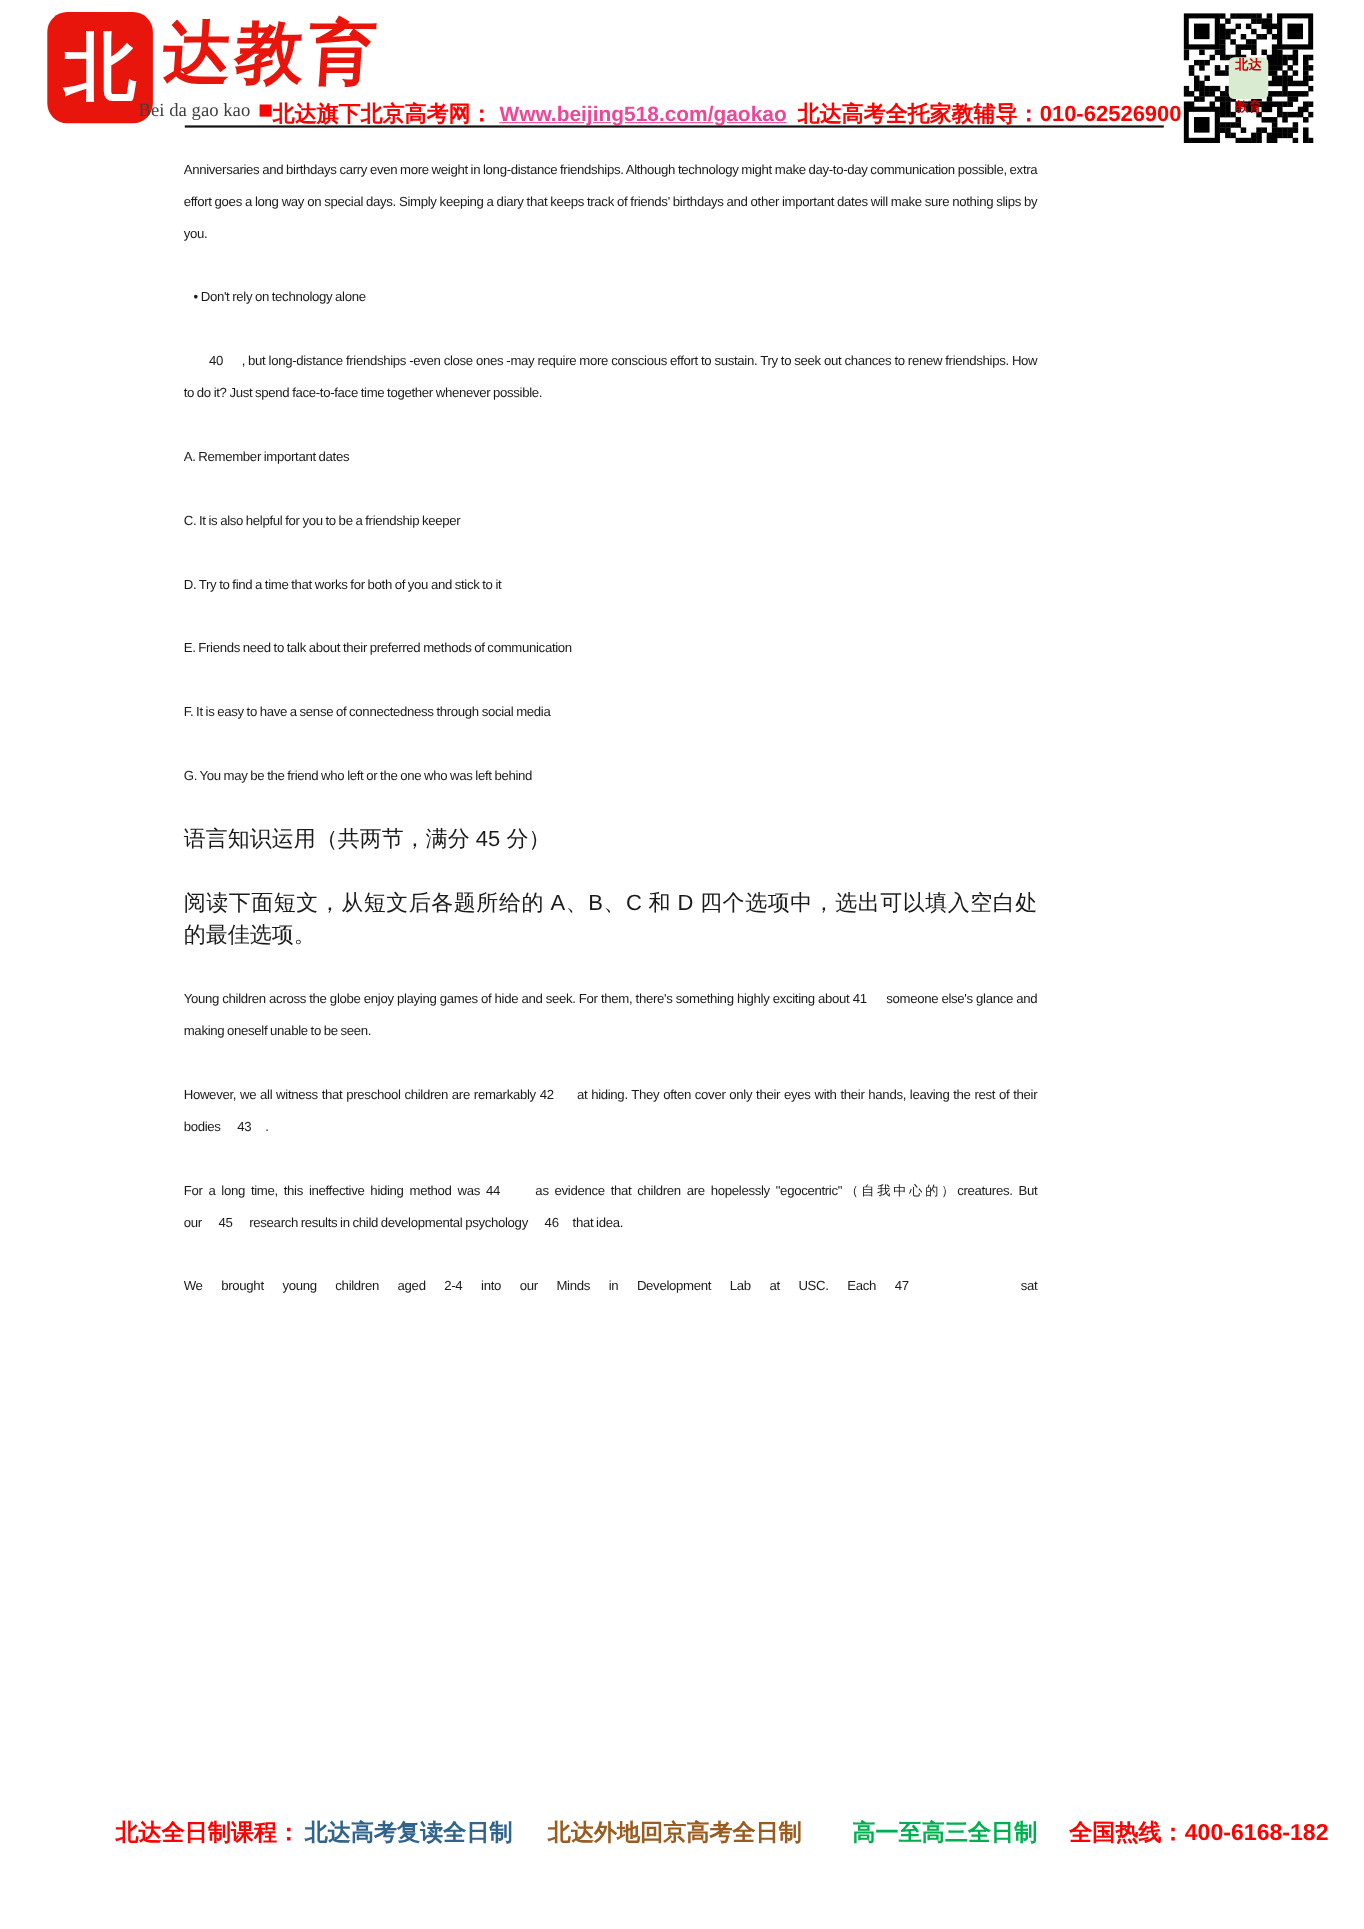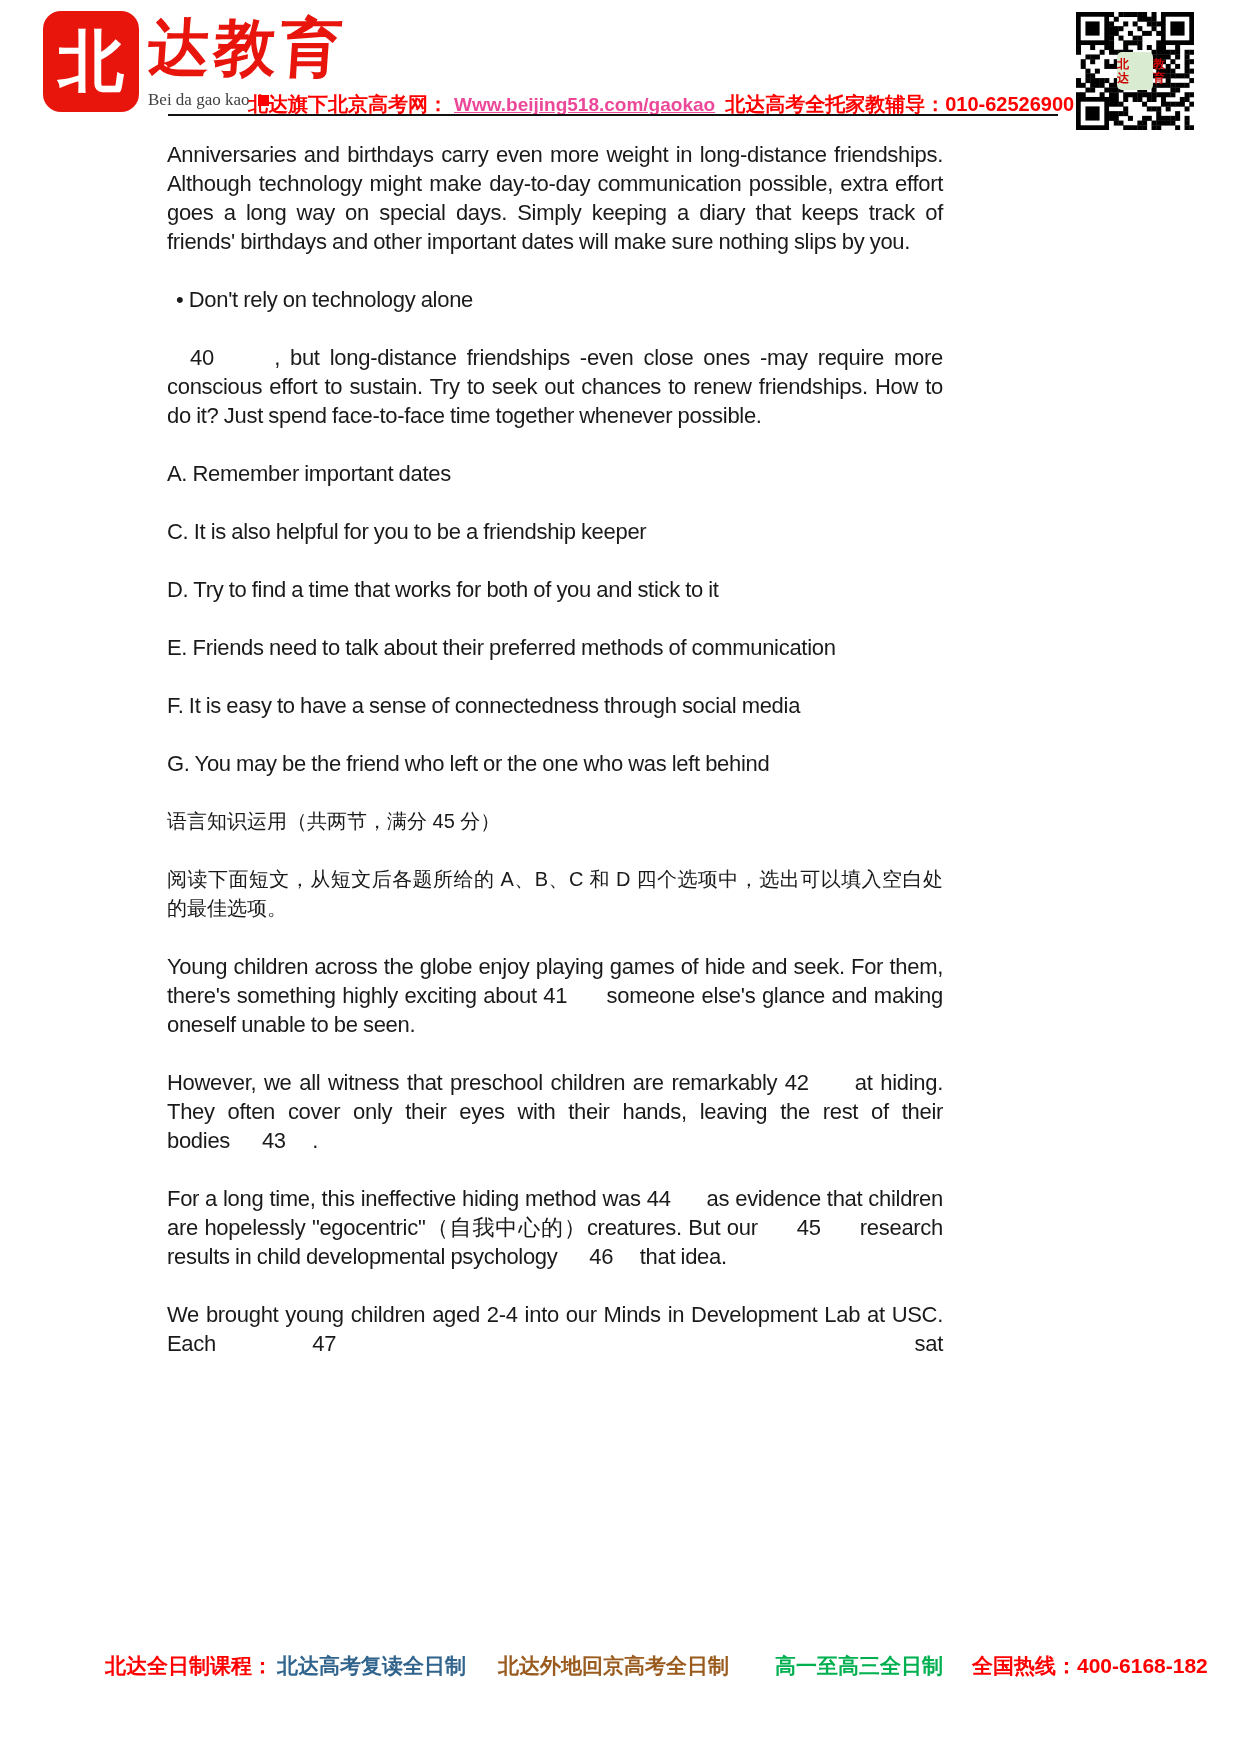--- a/index.html
+++ b/index.html
@@ -18,50 +18,50 @@
     color:#fff; font-size:66px; font-weight:bold;
     box-shadow:0 0 0 2px #e8150d;
   }
   .calligraphy {
     position:absolute; left:148px; top:6px;
     color:#e8150d; font-size:62px; font-weight:bold; letter-spacing:4px;
     transform:skewX(-4deg);
     font-family:"Liberation Serif","DejaVu Serif",serif;
   }
   .tagline {
-    position:absolute; left:148px; top:90px;
+    position:absolute; left:126px; top:90px;
     font-family:"Liberation Serif","DejaVu Serif",serif;
     font-size:17px; color:#3f3f3f; display:flex; align-items:center;
   }
   .tagline .sq { display:inline-block; width:11px; height:11px; background:#f00; margin-left:8px; }
   .contact {
     position:absolute; left:248px; top:82px; height:26px;
     display:flex; align-items:baseline; white-space:nowrap;
     font-weight:bold; font-size:20px;
   }
   .contact .red { color:#ff0000; }
   .contact a { color:#ec4899; text-decoration:underline; font-size:19px; margin:12px 10px 0 6px; }
   .contact .lbl2 { }
   .divider { position:absolute; left:168px; top:114px; width:890px; height:2px; background:#111; }
 
   .qr { position:absolute; left:1076px; top:12px; width:118px; height:118px; background:#fff; }
   .qr svg { display:block; }
   .qr-logo {
     position:absolute; left:1117px; top:52px; width:36px; height:38px;
     background:#d9ecd2; border-radius:5px;
-    display:flex; flex-direction:row; align-items:center; justify-content:flex-start;
+    display:flex; flex-direction:column; align-items:center; justify-content:flex-start;
     color:#c00; font-size:12px; line-height:14px; font-weight:bold;
     font-family:"Liberation Serif","DejaVu Serif",serif;
     gap:24px;
   }
 
   
   .content { position:absolute; left:167px; top:140px; width:776px; }
   .content p {
-    font-size:22px; line-height:29px; margin-bottom:29px;
+    font-size:12px; line-height:29px; margin-bottom:29px;
     letter-spacing:-0.3px; word-spacing:-0.5px;
     text-align:justify; color:#1a1a1a;
   }
   .content p.cn { font-size:20px; letter-spacing:0; word-spacing:0; }
   .content p.opt { text-align:left; }
   .b-indent { text-indent:9px; }
   .num-indent { text-indent:23px; }
   .jlast { text-align-last:justify; }
 
   

